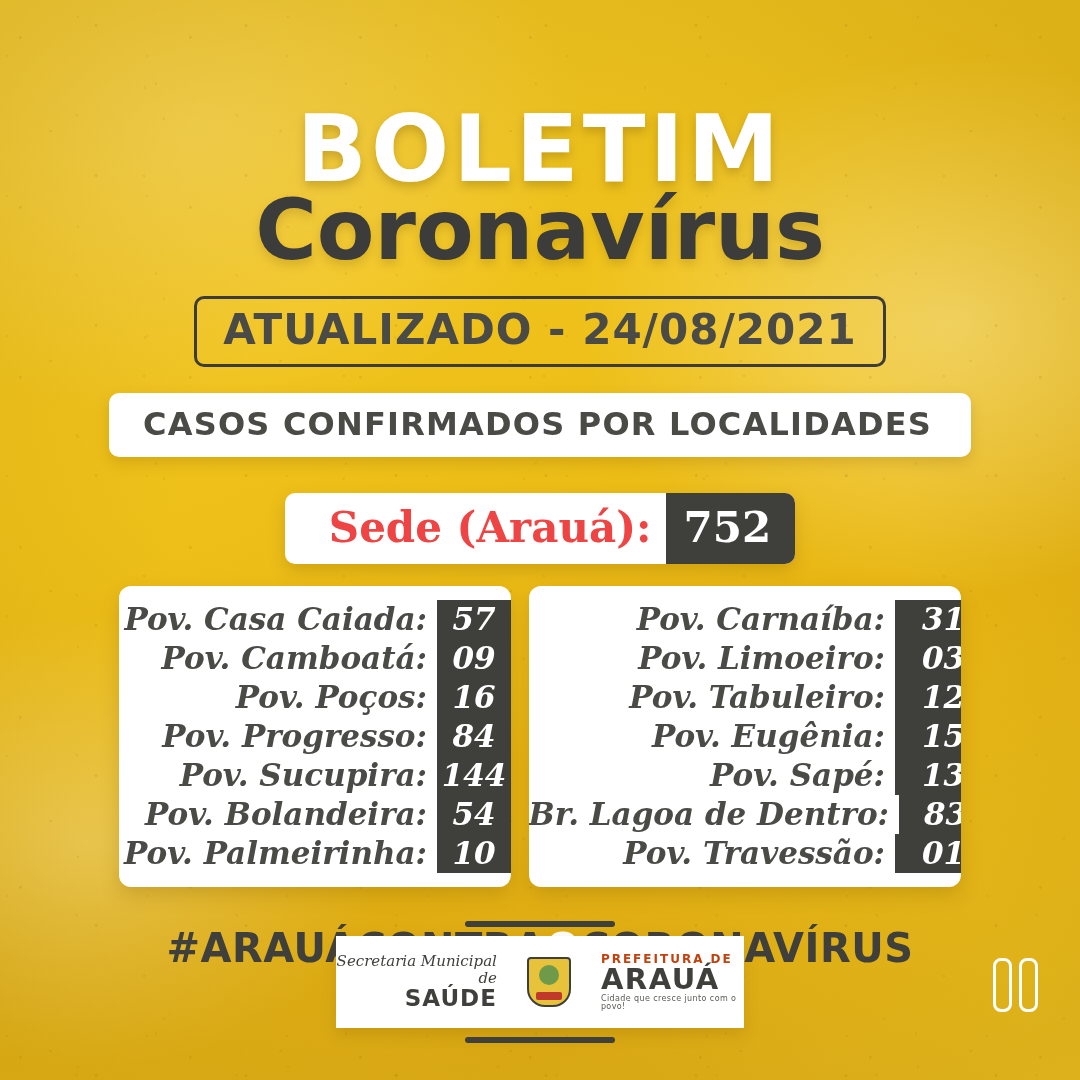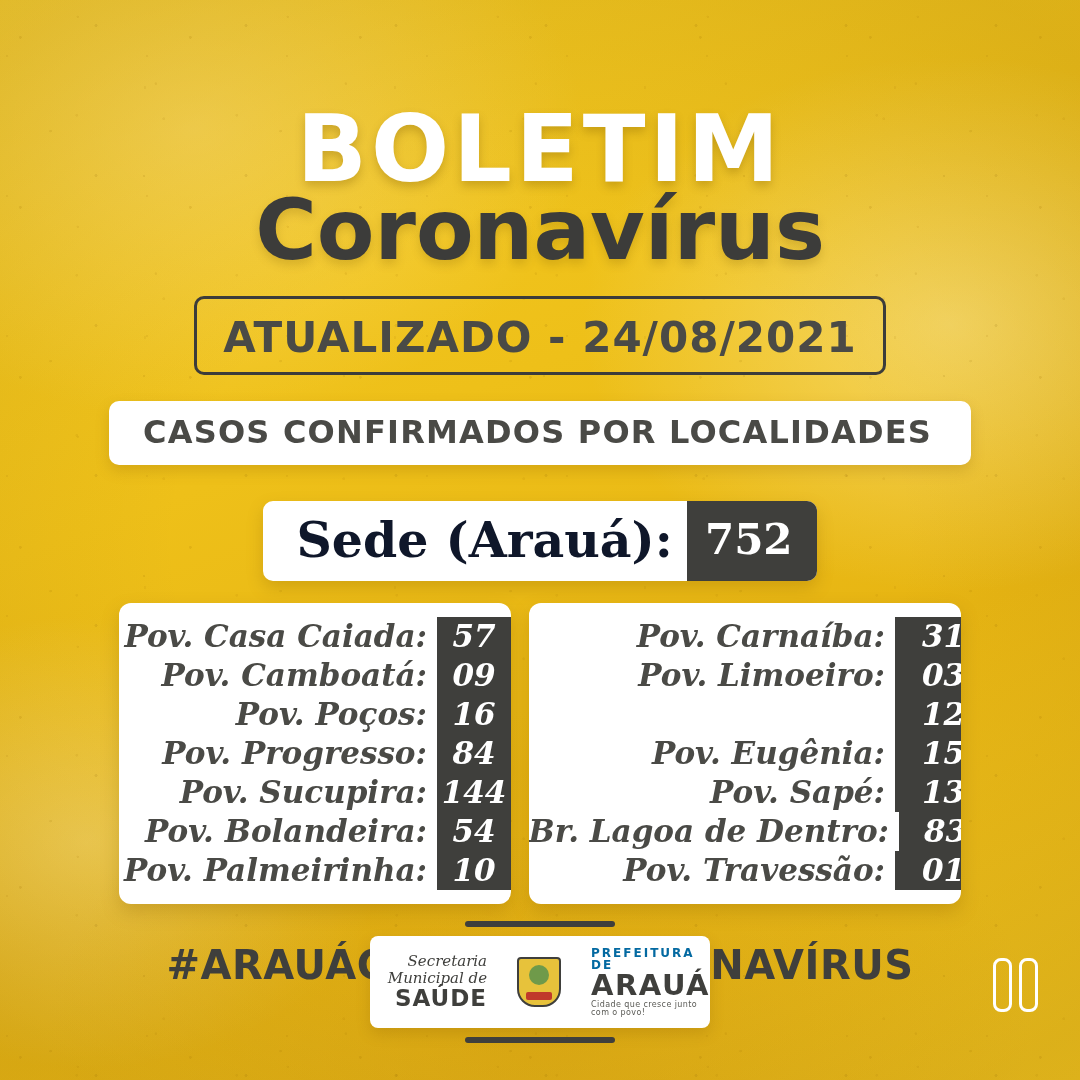--- a/index.html
+++ b/index.html
@@ -86,21 +86,21 @@
     color: #3c3c3a;
     margin-top: -6px;
     text-shadow: 0 5px 10px rgba(120,85,0,0.22);
   }
 
   .updated-box {
     display: inline-block;
     margin-top: 22px;
     border: 3px solid #3c3c3a;
     border-radius: 10px;
-    padding: 14px 26px 10px 26px;
+    padding: 6px 26px 10px 26px;
     font-family: "DejaVu Sans", sans-serif;
     font-weight: bold;
     font-size: 42px;
     letter-spacing: 1px;
     color: #4a4a46;
   }
 
   .subtitle-banner {
     display: inline-block;
     margin-top: 26px;
@@ -124,23 +124,23 @@
     display: inline-flex;
     align-items: stretch;
     background: #ffffff;
     border-radius: 10px;
     overflow: hidden;
     box-shadow: 0 7px 16px rgba(130,90,0,0.25);
   }
   .sede-label {
     font-family: "DejaVu Serif", serif;
     font-weight: bold;
-    font-size: 49px;
-    color: #0f172a;
-    padding: 10px 14px 12px 33px;
+    font-size: 42px;
+    color: #ef4444;
+    padding: 10px 14px 12px 44px;
     white-space: nowrap;
   }
   .sede-value {
     background: #3f3f3c;
     color: #ffffff;
     font-family: "DejaVu Serif", serif;
     font-weight: bold;
     font-size: 42px;
     padding: 10px 24px 12px 18px;
     display: flex;
@@ -214,22 +214,22 @@
     left: 0;
     right: 0;
     bottom: 52px;
     display: flex;
     justify-content: center;
     z-index: 4;
   }
   .footer-card {
     position: relative;
     background: #ffffff;
-    border-radius: 8px;
-    width: 340px;
+    border-radius: 0;
+    width: 408px;
     height: 92px;
     display: flex;
     align-items: center;
     justify-content: center;
     gap: 30px;
     box-shadow: 0 6px 14px rgba(130,90,0,0.22);
   }
   .footer-card::before,
   .footer-card::after {
     content: "";
@@ -293,21 +293,21 @@
     display: block;
   }
   .pref-text {
     line-height: 1.02;
   }
   .pref-l1 {
     font-family: "DejaVu Sans", sans-serif;
     font-weight: bold;
     font-size: 12px;
     letter-spacing: 2px;
-    color: #0369a1;
+    color: #c2410c;
   }
   .pref-l2 {
     font-family: "DejaVu Sans", sans-serif;
     font-weight: bold;
     font-size: 29px;
     letter-spacing: 1.5px;
     color: #3f3f3c;
   }
   .pref-l3 {
     font-family: "DejaVu Sans", sans-serif;
@@ -388,20 +388,21 @@
     <div class="card card-right">
       <div class="loc-row">
         <div class="loc-name">Pov. Carnaíba:</div>
         <div class="loc-val">31</div>
       </div>
       <div class="loc-row">
         <div class="loc-name">Pov. Limoeiro:</div>
         <div class="loc-val">03</div>
       </div>
       <div class="loc-row">
+        <div class="loc-name">Pov. Tabuleiro:</div>
         <div class="loc-val">12</div>
       </div>
       <div class="loc-row">
         <div class="loc-name">Pov. Eugênia:</div>
         <div class="loc-val">15</div>
       </div>
       <div class="loc-row">
         <div class="loc-name">Pov. Sapé:</div>
         <div class="loc-val">13</div>
       </div>

